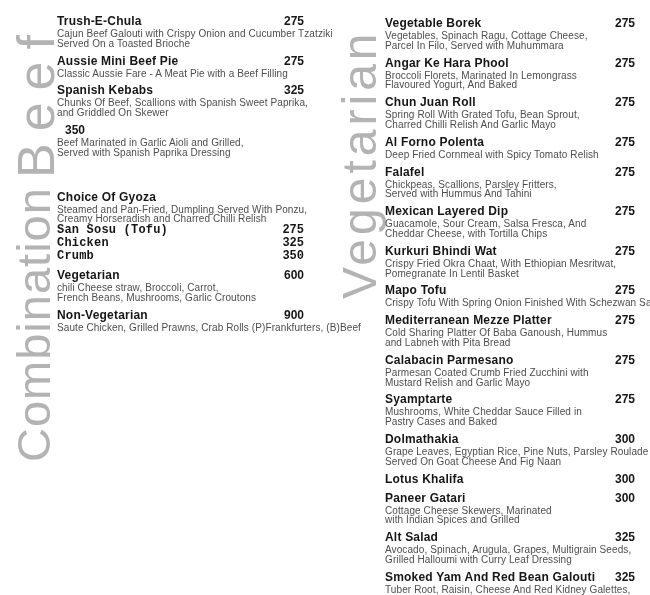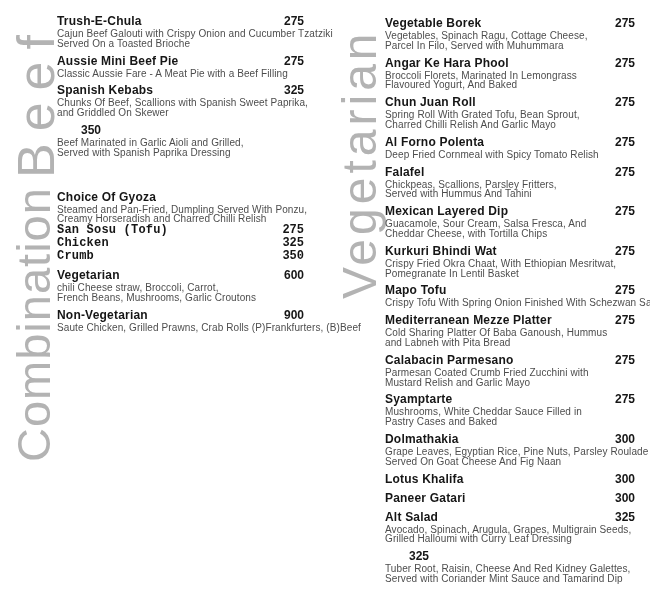--- a/index.html
+++ b/index.html
@@ -42,21 +42,21 @@
     font-weight: bold;
     color: #161616;
     letter-spacing: 0.2px;
     line-height: 13px;
     white-space: pre-line;
   }
   .price {
     font-size: 12px;
     font-weight: bold;
     color: #161616;
-    margin-left: 24px;
+    margin-left: 8px;
     flex-shrink: 0;
   }
   .desc {
     font-size: 10px;
     color: #4d4d4d;
     letter-spacing: 0.1px;
     line-height: 9.8px;
     margin-top: 1px;
     white-space: pre;
   }
@@ -286,35 +286,38 @@
       <span class="price">300</span>
     </div>
 
   </div>
 
   <div class="item">
     <div class="head">
       <span class="name">Paneer Gatari</span>
       <span class="price">300</span>
     </div>
+    <div class="desc">Cottage Cheese Skewers, Marinated
+with Indian Spices and Grilled</div>
 
   </div>
 
   <div class="item">
     <div class="head">
       <span class="name">Alt Salad</span>
       <span class="price">325</span>
     </div>
     <div class="desc">Avocado, Spinach, Arugula, Grapes, Multigrain Seeds,
 Grilled Halloumi with Curry Leaf Dressing</div>
 
   </div>
 
   <div class="item">
     <div class="head">
+      <span class="name">Smoked Yam And Red Bean Galouti</span>
       <span class="price">325</span>
     </div>
     <div class="desc">Tuber Root, Raisin, Cheese And Red Kidney Galettes,
 Served with Coriander Mint Sauce and Tamarind Dip</div>
 
   </div>
 </div>
   </div>
 
 </div>

